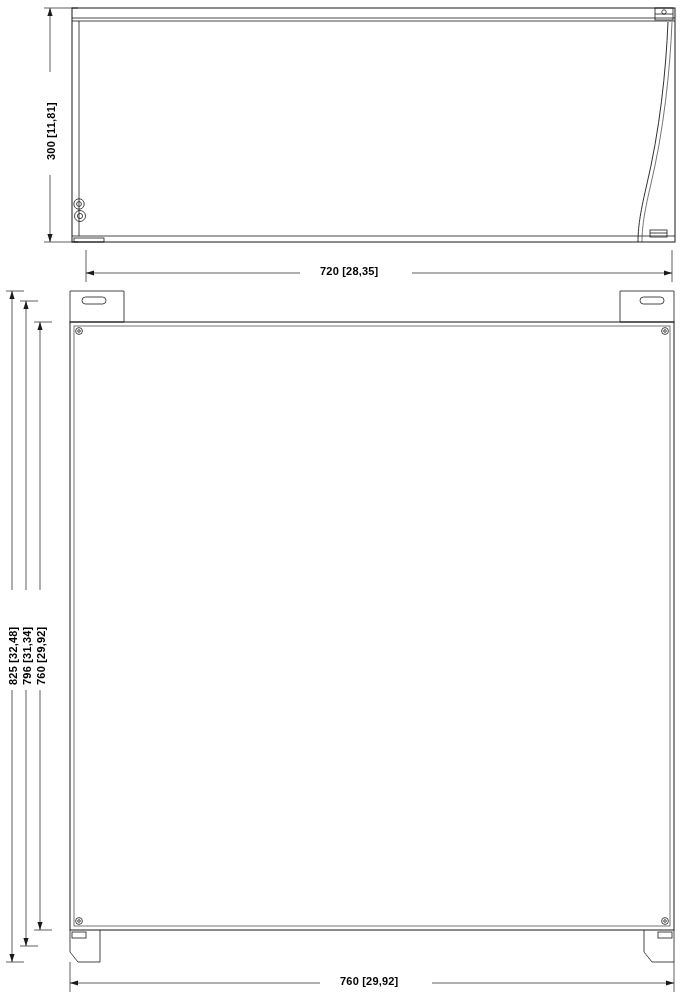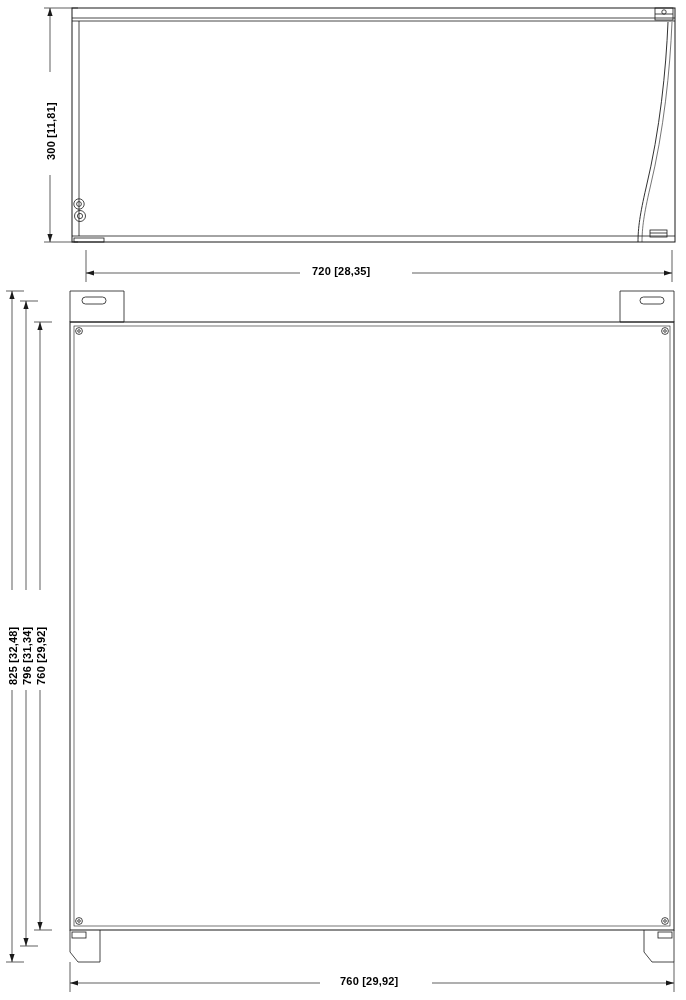--- a/index.html
+++ b/index.html
@@ -152,21 +152,21 @@
       <line x1="70" y1="962" x2="70" y2="992"></line>
       <line x1="674" y1="962" x2="674" y2="992"></line>
       <path d="M 70 983 L 78 980.4 L 78 985.6 Z" fill="#1a1a1a" stroke="none"></path>
       <path d="M 674 983 L 666 980.4 L 666 985.6 Z" fill="#1a1a1a" stroke="none"></path>
     </g>
   </g>
 </svg>
 
 <div class="dim-label vert" style="left:46px; top:160px;">300 [11,81]</div>
 
-<div class="dim-label" style="left:312px; top:266px;">720 [28,35]</div>
+<div class="dim-label" style="left:320px; top:266px;">720 [28,35]</div>
 
 <div class="dim-label vert" style="left:8px; top:685px;">825 [32,48]</div>
 
 <div class="dim-label vert" style="left:22px; top:685px;">796 [31,34]</div>
 
 <div class="dim-label vert" style="left:36px; top:685px;">760 [29,92]</div>
 
 <div class="dim-label" style="left:340px; top:976px;">760 [29,92]</div>
 
 </body></html>

